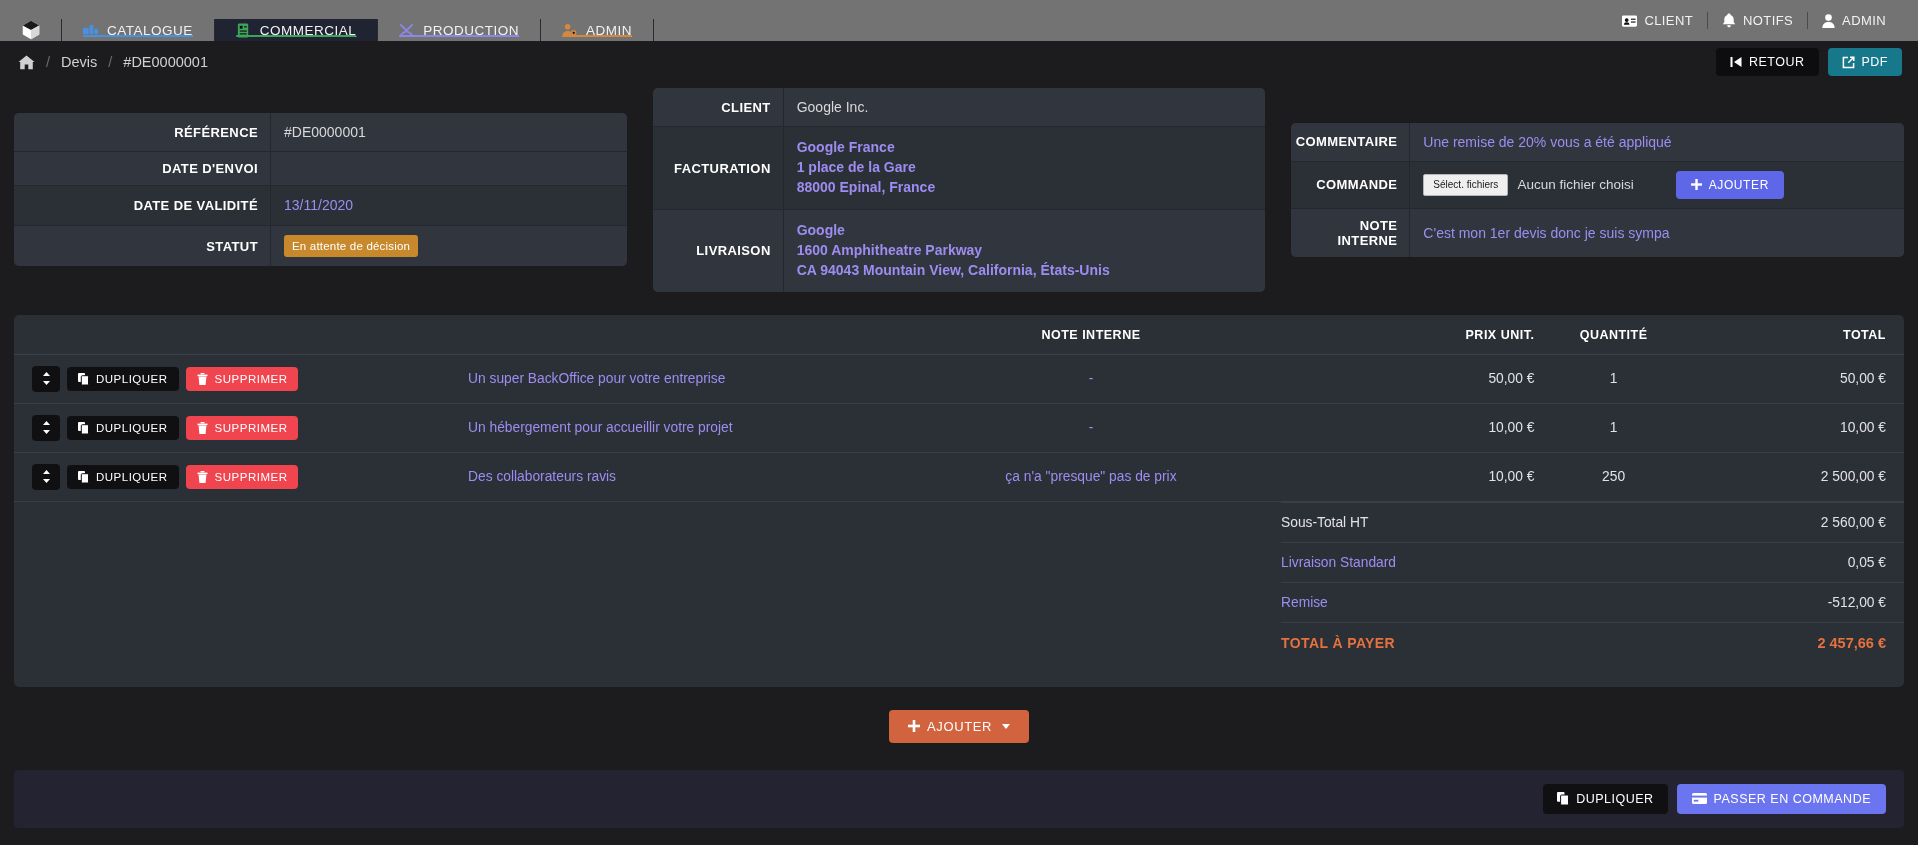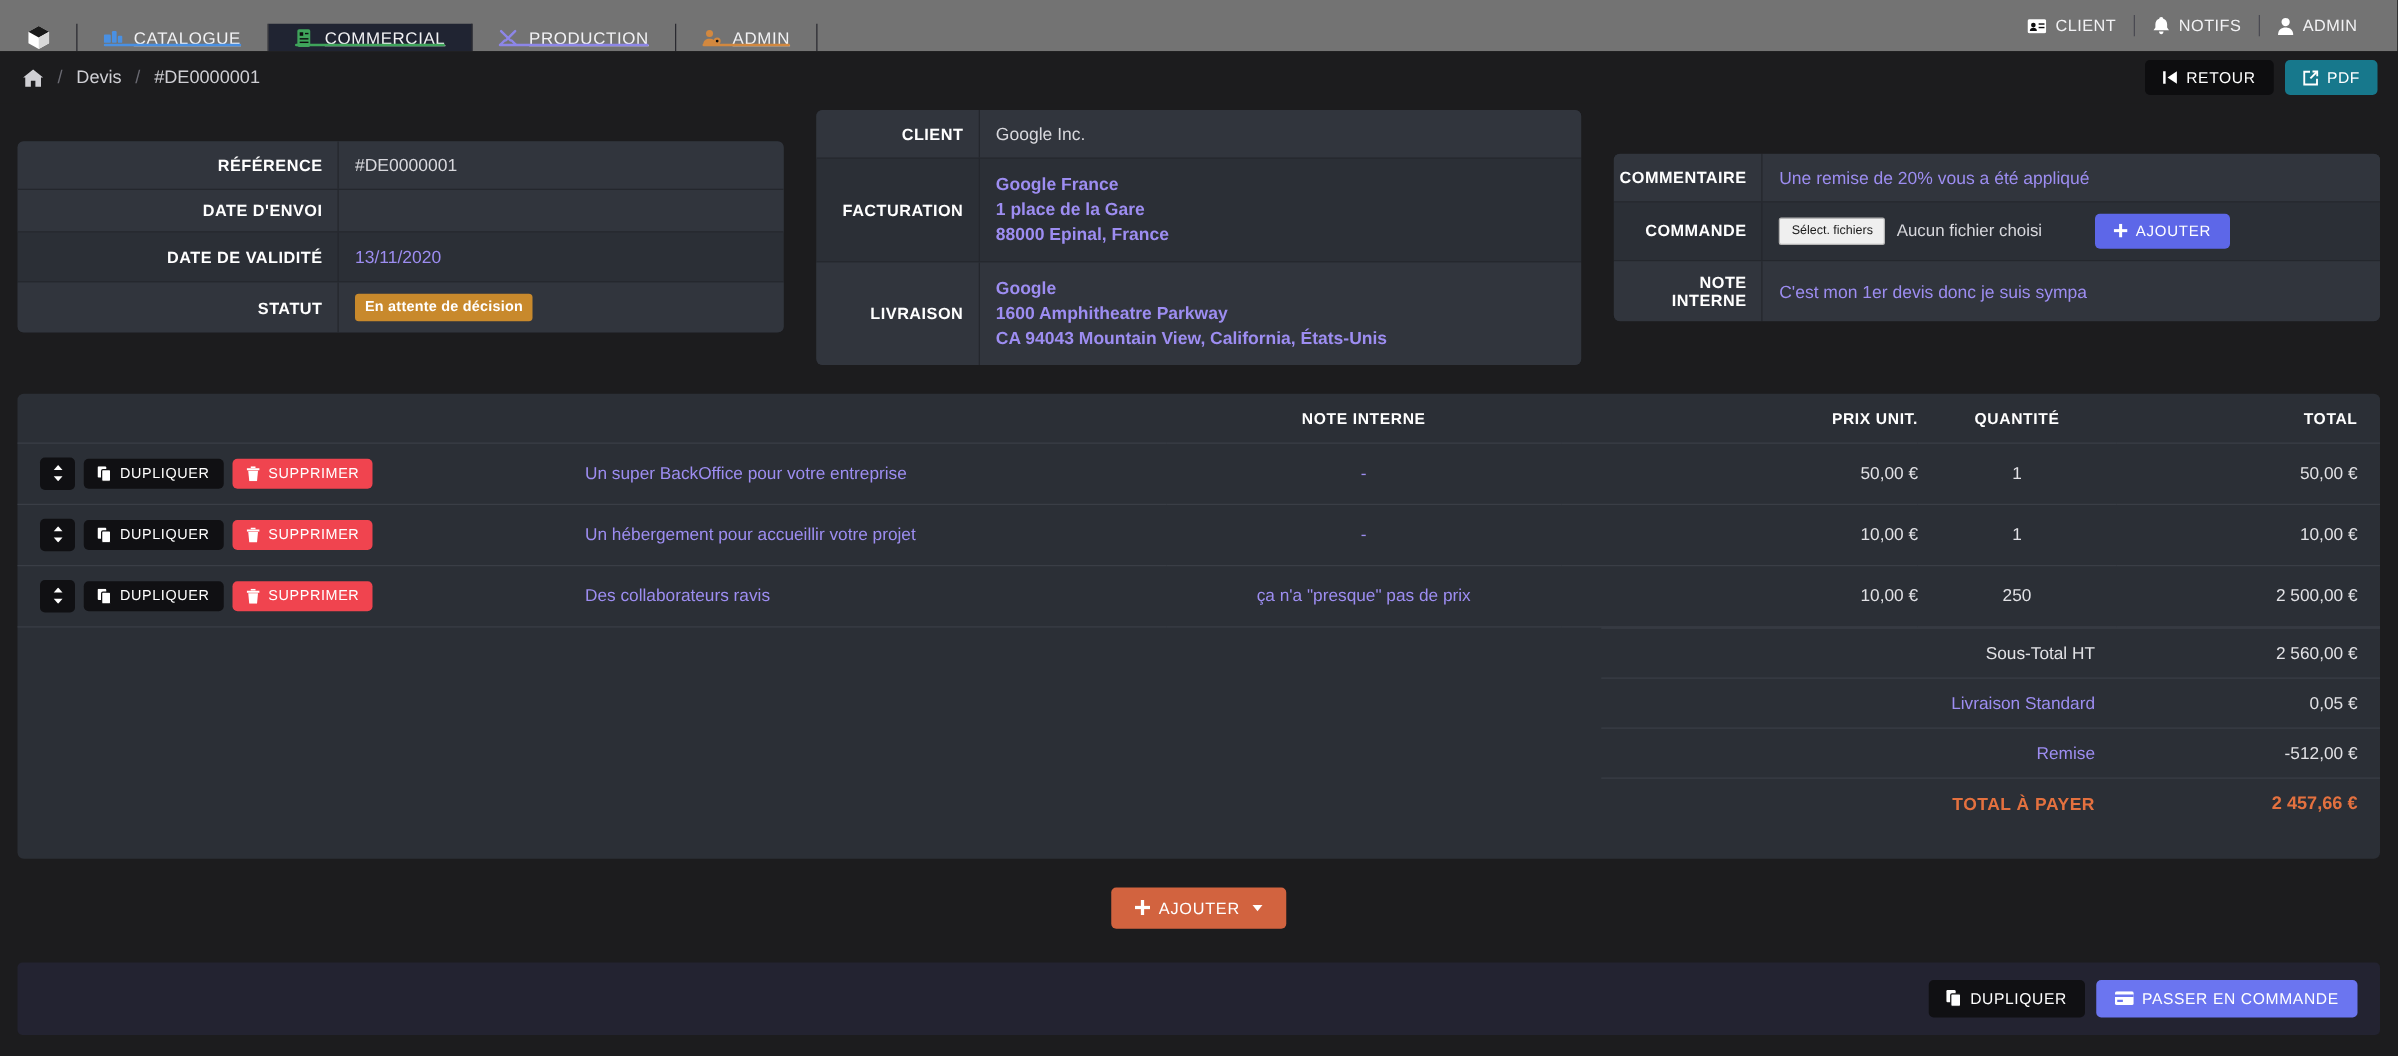--- a/index.html
+++ b/index.html
@@ -115,21 +115,21 @@
     color: #d8d8dd;
     display: flex; align-items: center;
     line-height: 1.45;
   }
   .pval.link { color: #9d8df1; }
   .pval.multi { display: block; padding-top: 11px; padding-bottom: 11px; font-weight: bold; }
   .pval.multi div { color: #9d8df1; font-size: 14px; line-height: 1.42; }
   .badge {
     display: inline-block;
     background: #c8892c; color: #fff;
-    font-size: 11.5px; font-weight: bold;
+    font-size: 11.5px; font-weight: normal;
     padding: 3px 8px; border-radius: 3px;
     letter-spacing: .2px;
   }
   .fileinput {
     display: flex; align-items: center; gap: 9px;
   }
   .fakefile {
     background: #efefef; color: #1a1a1a;
     border: 1px solid #b5b5b5; border-radius: 2px;
     font-size: 10px; padding: 3px 9px;
@@ -180,21 +180,21 @@
   .totals { width: 100%; }
   .totrow { display: flex; justify-content: flex-end; }
   .totrow .spacer { flex: 1; }
   .totbox {
     width: 623px;
     display: flex;
     border-top: 1px solid #3a3e46;
     padding: 12px 0;
   }
   .totbox.first { border-top: 1px solid #3a3e46; }
-  .totlabel { flex: 1; text-align: right; padding-right: 38px; font-size: 13.8px; color: #e2e2e6; }
+  .totlabel { flex: 1; padding-right: 38px; font-size: 13.8px; color: #e2e2e6; }
   .totlabel.link { color: #9d8df1; }
   .totvalue { width: 190px; text-align: right; padding-right: 18px; font-size: 13.8px; color: #e2e2e6; }
   .totbox.grand .totlabel { color: #e4713f; font-weight: bold; font-size: 14px; letter-spacing:.4px; }
   .totbox.grand .totvalue { color: #e4713f; font-weight: bold; font-size: 14.5px; }
 
   
   .addwrap { display: flex; justify-content: center; margin-top: 23px; }
   .btn-orange {
     background: #d2633f; color: #fff;
     padding: 9px 19px; font-size: 13px; letter-spacing: .6px;

